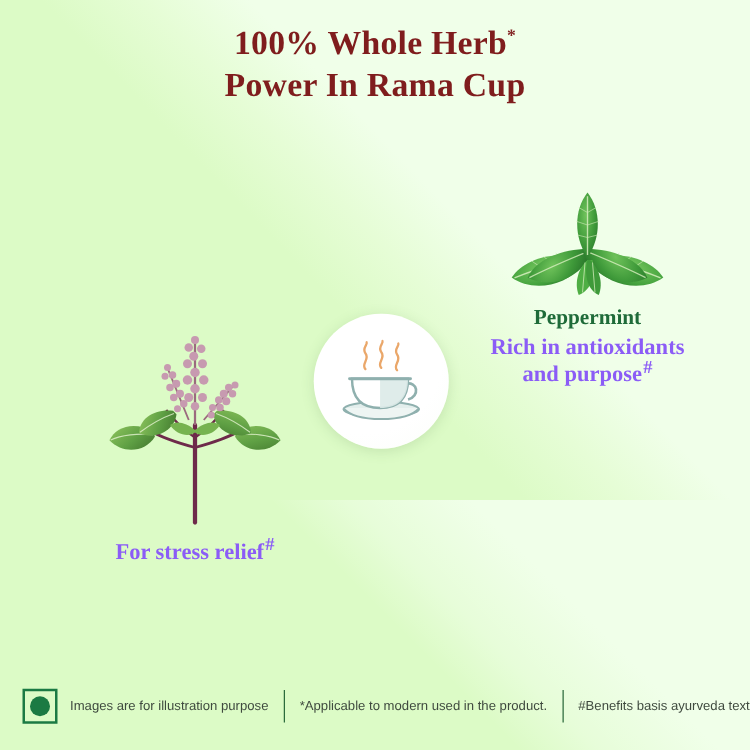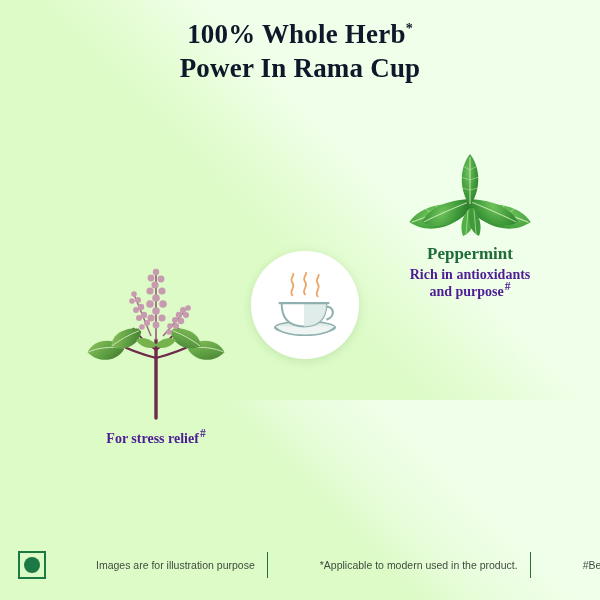--- a/index.html
+++ b/index.html
@@ -35,21 +35,21 @@
     background: linear-gradient(45deg, rgba(240,255,233,0) 52%, rgba(240,255,233,0.55) 60%, #f0ffe9 72%, #f0ffe9 100%);
   }
 
   
   .headline {
     position: absolute;
     top: 18px;
     left: 0;
     right: 0;
     text-align: center;
-    color: #0f172a;
+    color: #7f1d1d;
     font-weight: bold;
     font-size: 27px;
     line-height: 1.25;
     letter-spacing: 0.2px;
   }
   .headline .line {
     display: block;
     white-space: nowrap;
   }
   .headline sup {
@@ -72,23 +72,23 @@
     margin: 0 auto 4px auto;
     display: block;
   }
   .label-title {
     color: #1f6b39;
     font-weight: bold;
     font-size: 17px;
     line-height: 1.15;
   }
   .label-sub {
-    color: #4c1d95;
+    color: #8b5cf6;
     font-weight: bold;
-    font-size: 14px;
+    font-size: 18px;
     line-height: 1.25;
     margin-top: 2px;
   }
   .label-sub sup {
     font-size: 0.82em;
     vertical-align: super;
     line-height: 0;
     padding-left: 1px;
   }
 
@@ -157,21 +157,20 @@
     width: 16px;
     height: 16px;
     border-radius: 50%;
     background: #1b7a43;
   }
   .footer-note {
     font-size: 10.5px;
     color: #3f4a3f;
     white-space: nowrap;
     padding: 0 12px;
-    margin-left: 40px;
   }
   .footer-note.first { padding-left: 10px; }
   .footer-sep {
     width: 1px;
     align-self: stretch;
     margin: 4px 0;
     background: #2c6b3c;
     flex: 0 0 auto;
   }
 </style>

